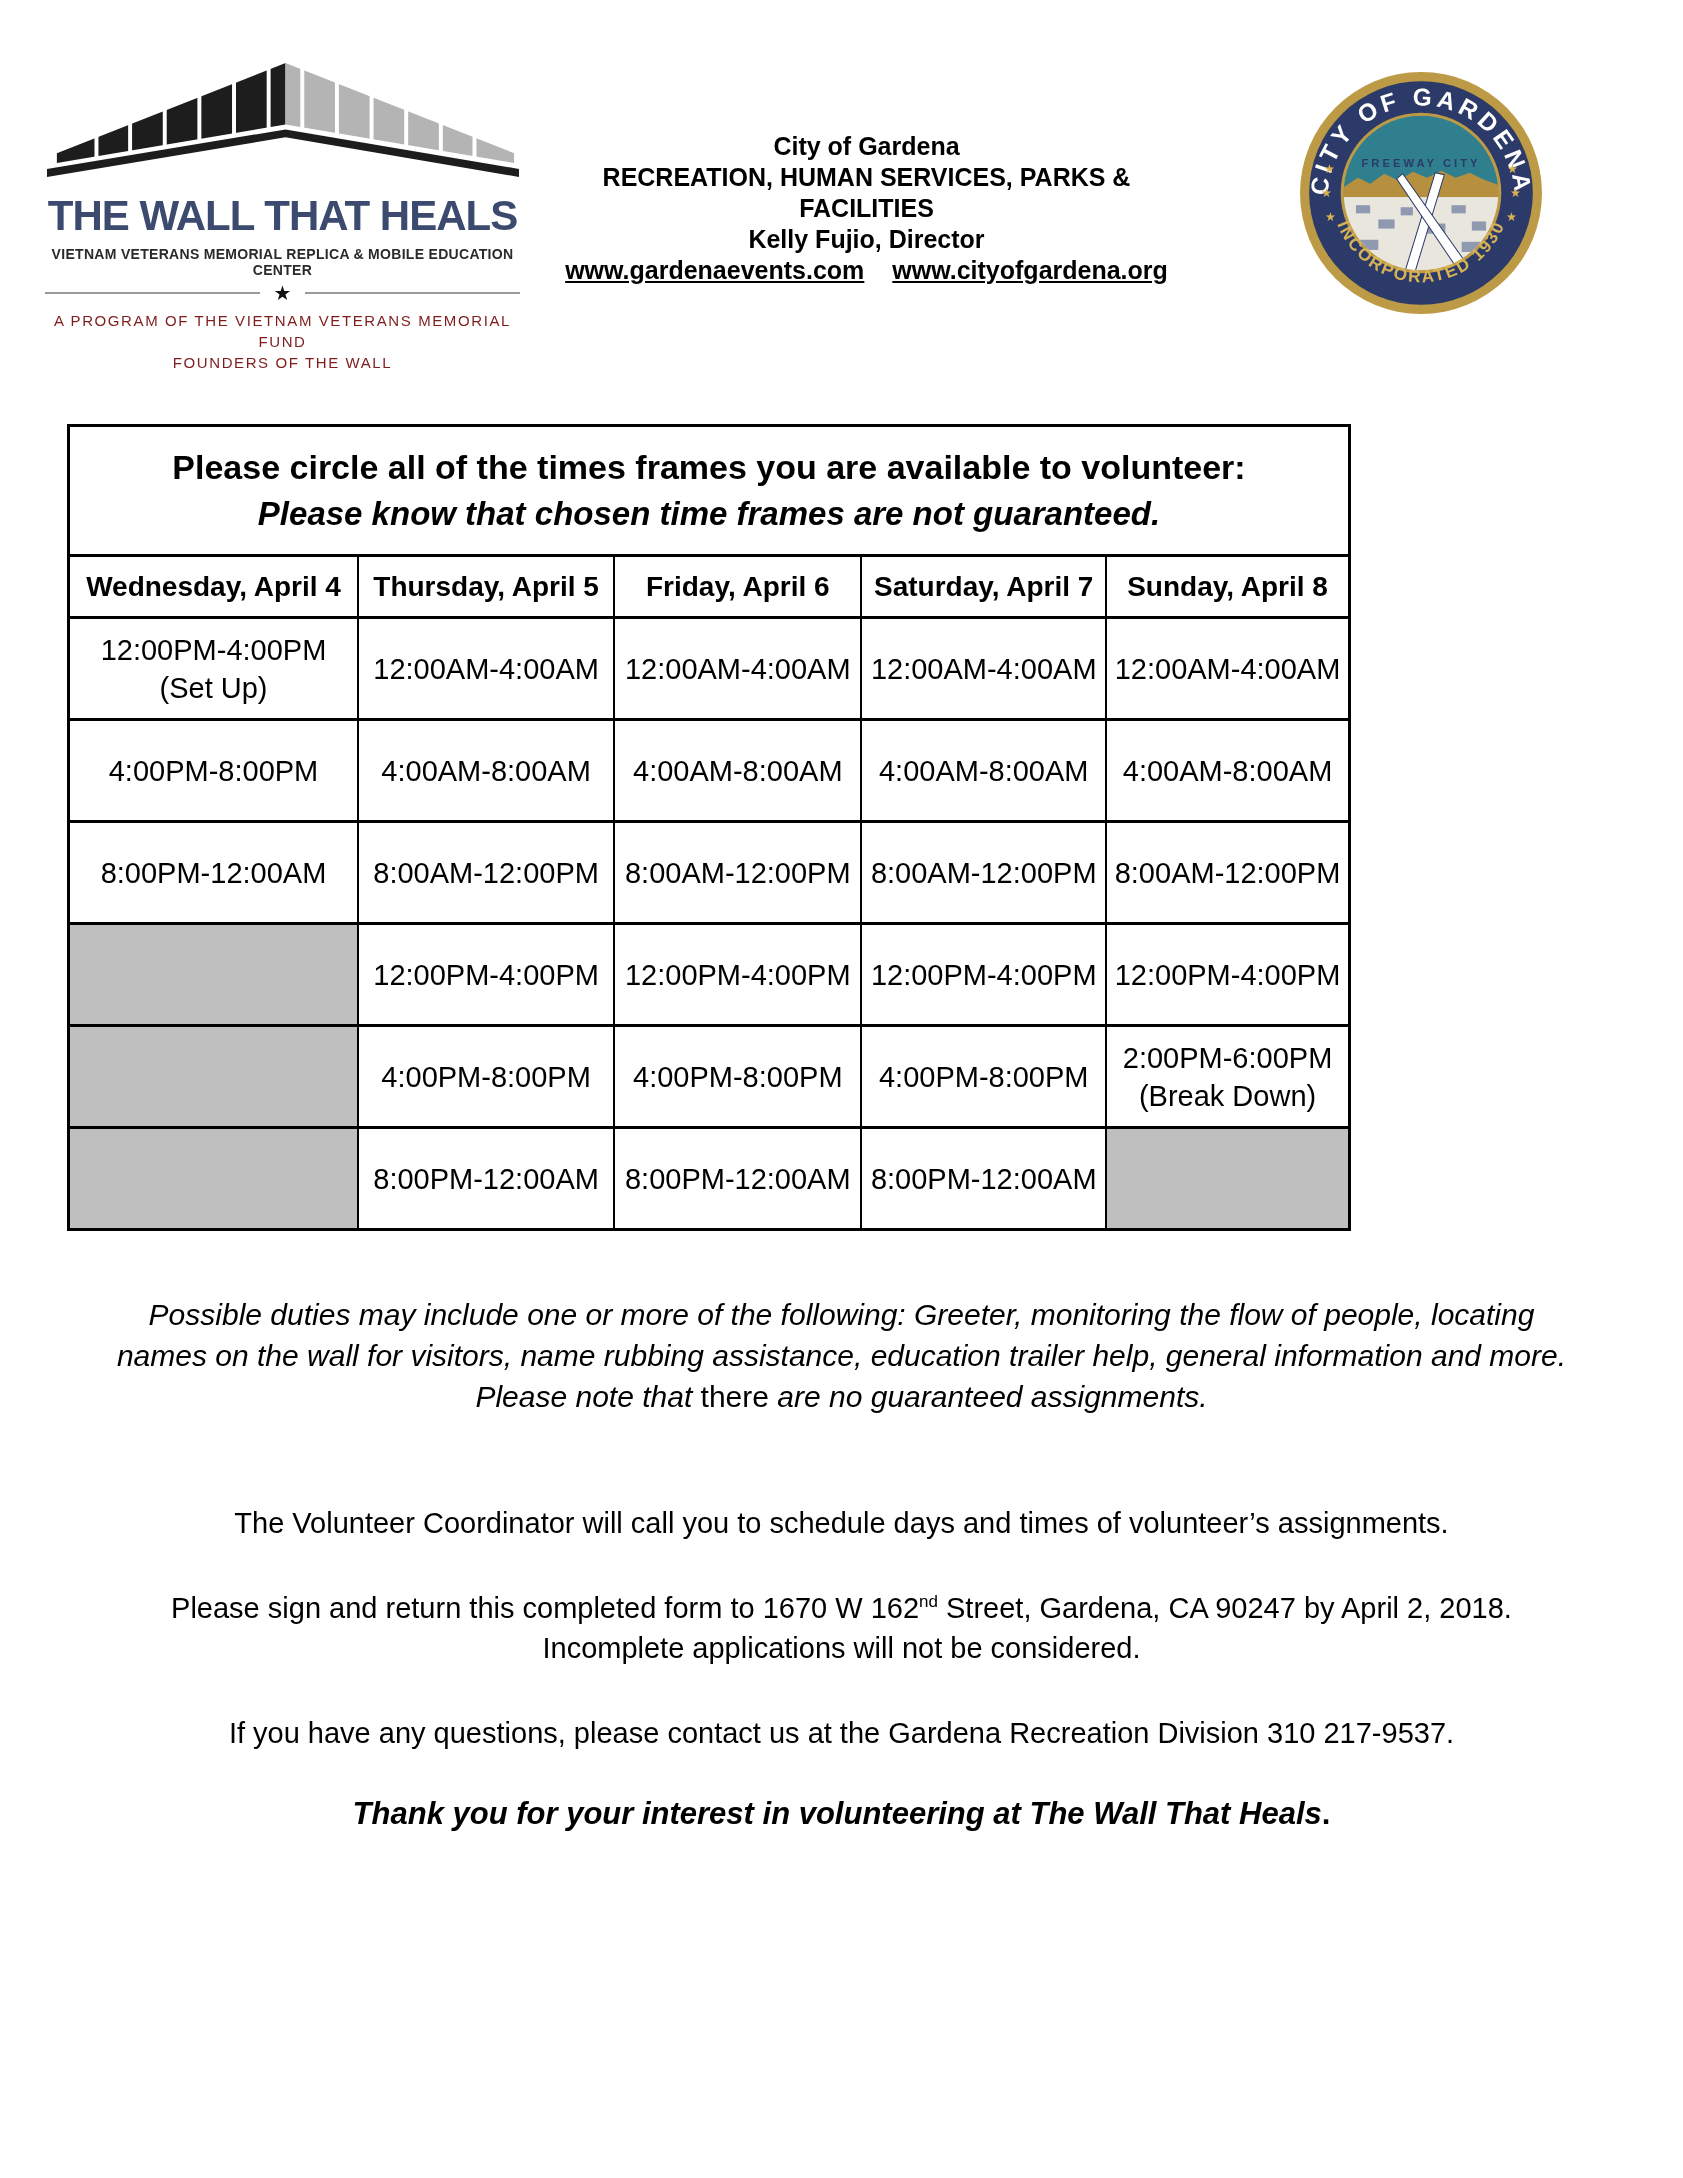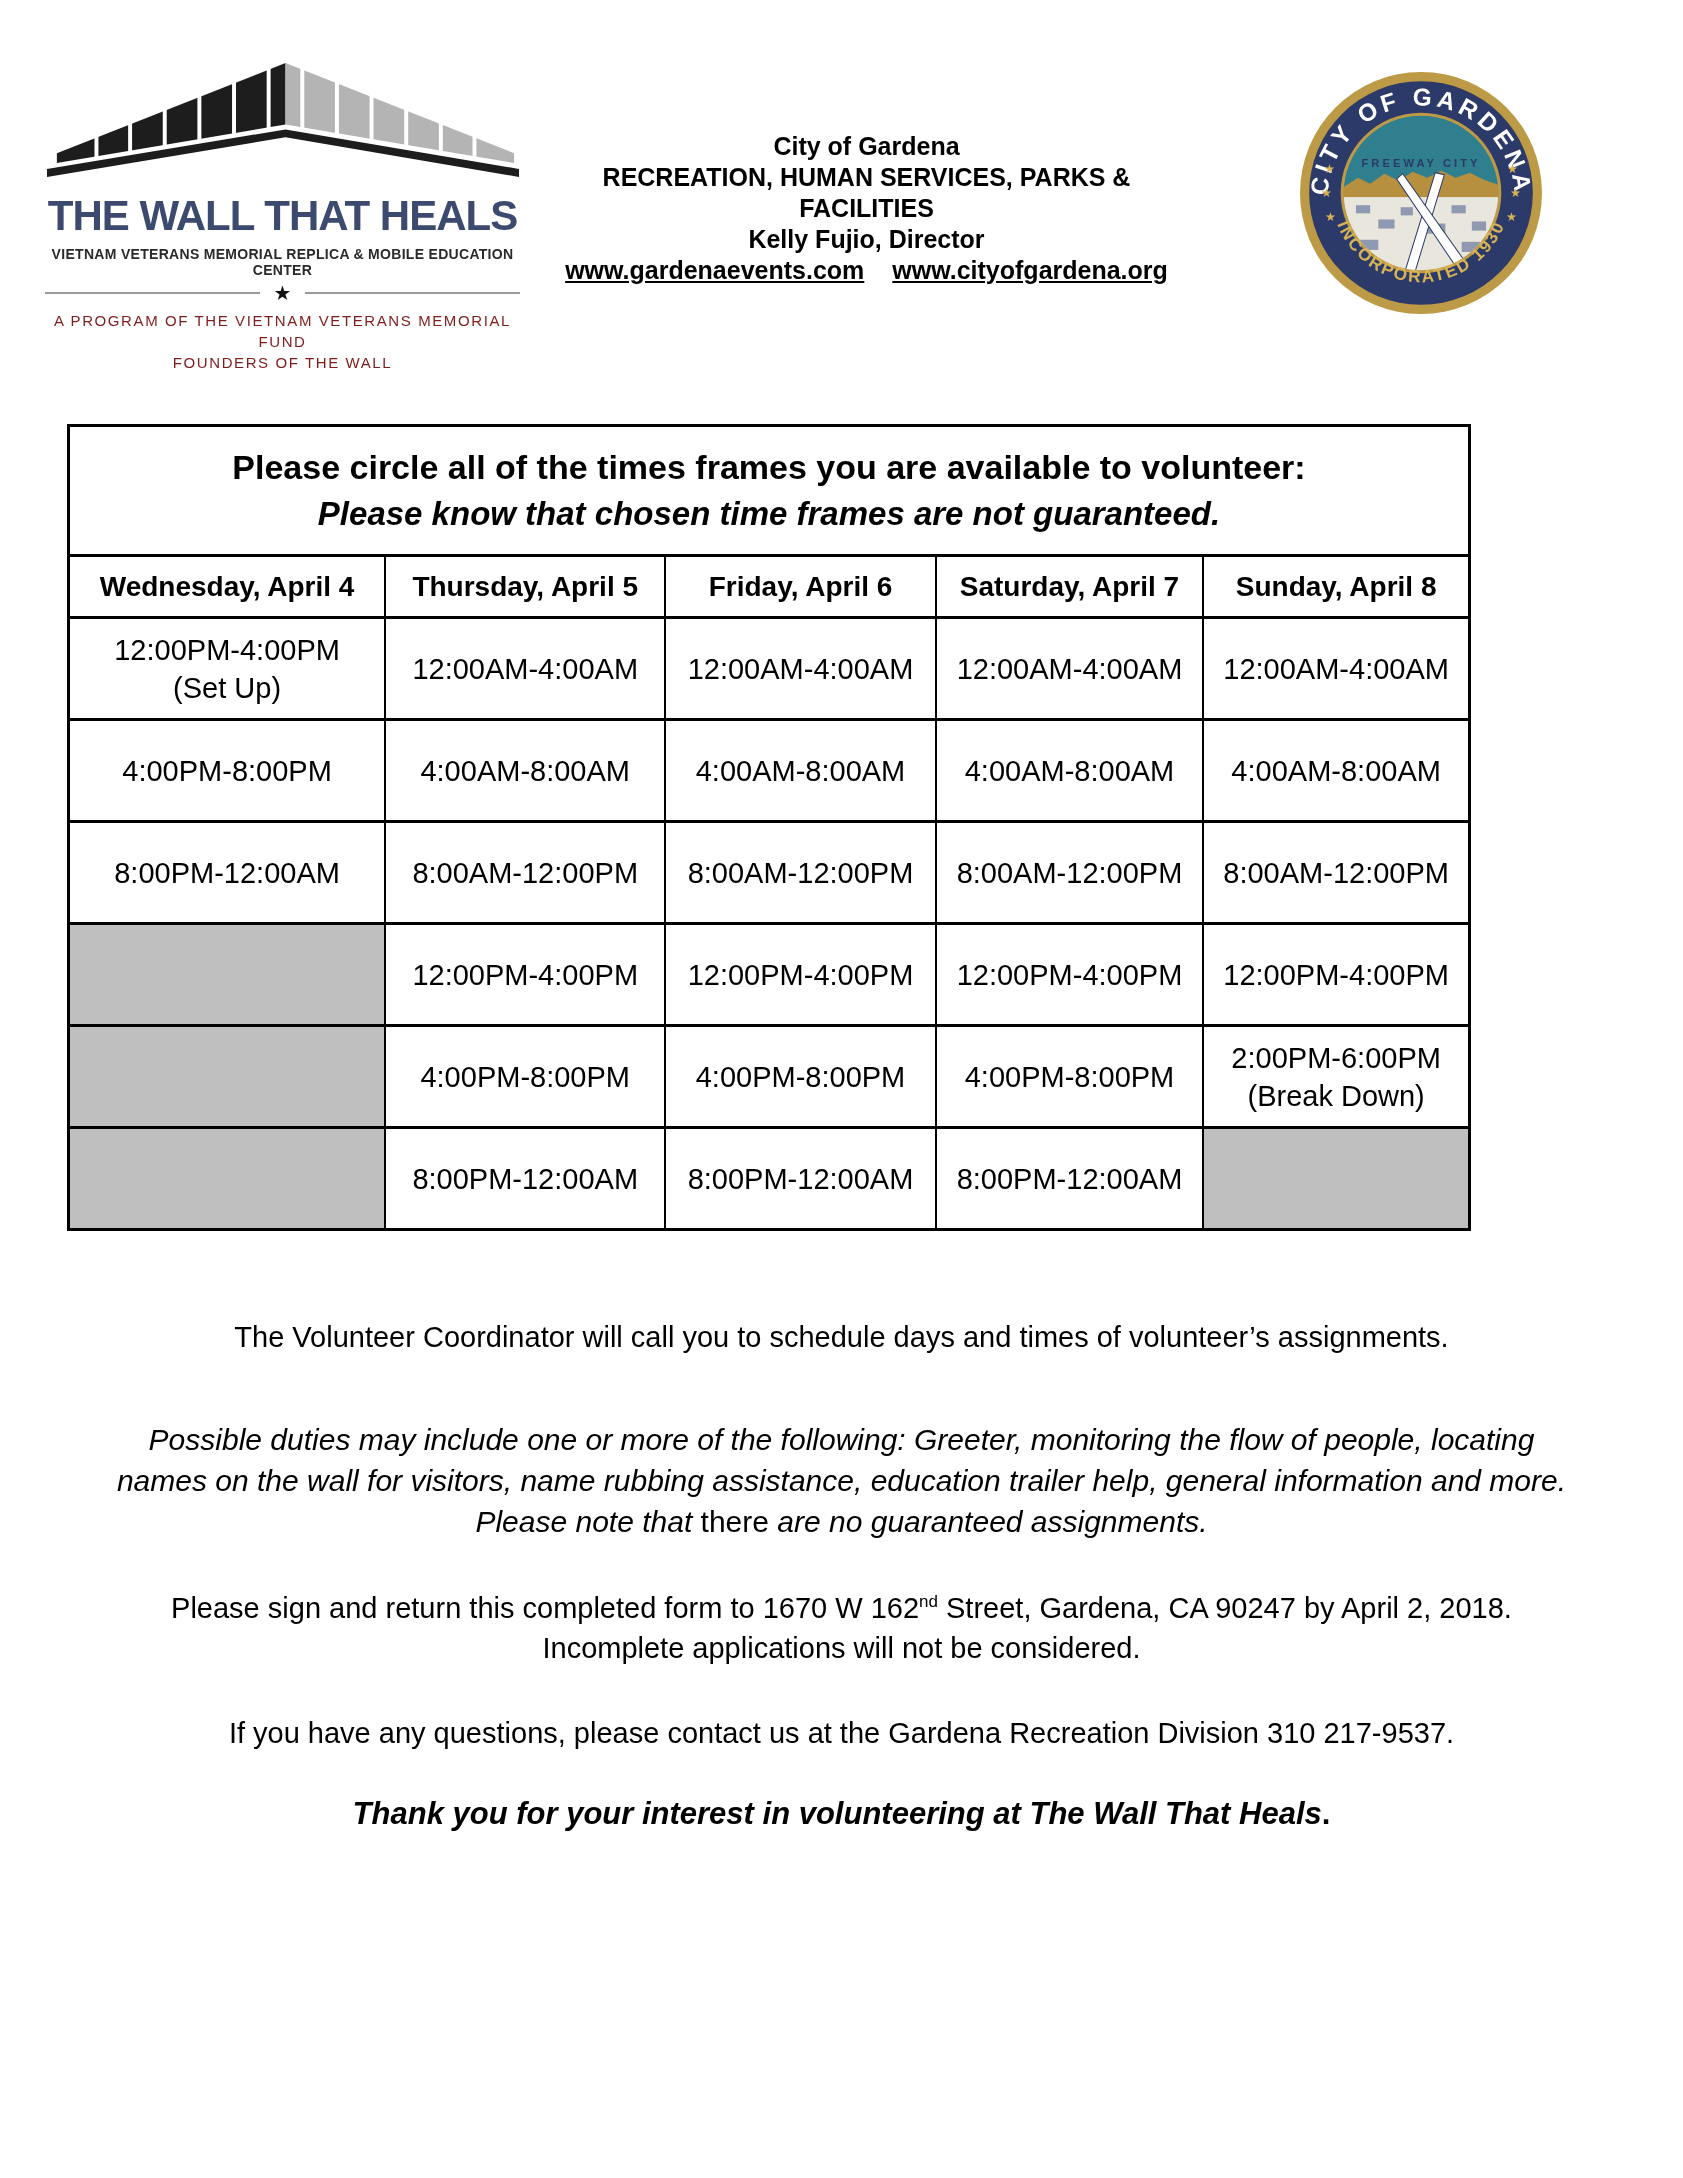--- a/index.html
+++ b/index.html
@@ -22,21 +22,21 @@
   .logo-prog{font-size:15px;color:#7f1d1d;letter-spacing:1.6px;margin-top:10px;line-height:21px;}
   .hdr-center{position:absolute;left:540px;top:131px;width:653px;text-align:center;
     font-size:25px;font-weight:bold;line-height:31px;}
   .hdr-center sup{font-size:15px;}
   .links a{color:#000000;text-decoration:underline;margin:0 14px;}
   .seal{position:absolute;left:1299px;top:71px;}
   
   .intro{margin-top:61px;text-align:center;font-size:34px;font-weight:bold;line-height:44px;}
   .bi{font-style:italic;}
   
-  table.avail{border-collapse:collapse;margin:73px 0 0 67px;width:1404px;table-layout:fixed;}
+  table.avail{border-collapse:collapse;margin:73px 0 0 67px;width:1284px;table-layout:fixed;}
   table.avail th,table.avail td{border:2px solid #000;border-top-width:3px;border-bottom-width:3px;
     text-align:center;vertical-align:middle;padding:0 4px;}
   table.avail{border:3px solid #000;}
   th.cap{height:127px;}
   .cap1{font-size:34px;font-weight:bold;}
   .cap2{font-size:33px;font-weight:bold;font-style:italic;margin-top:8px;}
   th.day{height:59px;font-size:28px;font-weight:bold;margin-left:24px;}
   td.slot{height:99px;font-size:29px;font-weight:normal;white-space:pre-line;line-height:38px;}
   td.gray{height:99px;}
   col.c0{width:22.6%;} col.c1{width:20.0%;} col.c2{width:19.3%;} col.c3{width:19.1%;} col.c4{width:19.0%;}
@@ -209,24 +209,24 @@
         <tr>
           <td class="gray" style="background: rgb(191, 191, 191);"></td>
           <td class="slot">8:00PM-12:00AM</td>
           <td class="slot">8:00PM-12:00AM</td>
           <td class="slot">8:00PM-12:00AM</td>
           <td class="gray" style="background: rgb(191, 191, 191);"></td>
         </tr>
       </tbody>
   </table>
 
+  <div class="para duties"><span>Possible duties may include one or more of the following: Greeter, monitoring the flow of people, locating names on the wall for visitors, name rubbing assistance, education trailer help, general information and more. Please note that </span><span class="upright">there</span><span> are no guaranteed assignments.</span></div>
+
   <div class="para coord">The Volunteer Coordinator will call you to schedule days and times of volunteer’s assignments.</div>
 
-  <div class="para duties"><span>Possible duties may include one or more of the following: Greeter, monitoring the flow of people, locating names on the wall for visitors, name rubbing assistance, education trailer help, general information and more. Please note that </span><span class="upright">there</span><span> are no guaranteed assignments.</span></div>
-
   <div class="para signret"><span>Please sign and return this completed form to 1670 W 162</span><sup>nd</sup><span> Street, Gardena, CA  90247 by April 2, 2018. Incomplete applications will not be considered.</span></div>
 
   <div class="para quest">If you have any questions, please contact us at the Gardena Recreation Division 310 217-9537.</div>
 
   <div class="para thanks"><span>Thank you for your interest in volunteering at The Wall That Heals</span><span class="dot">.</span></div>
 
 </div>
 
 
 </body></html>

